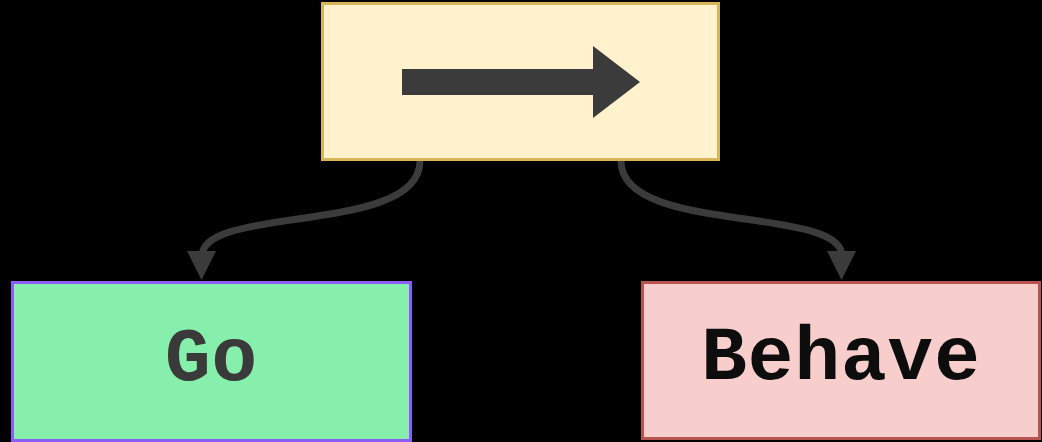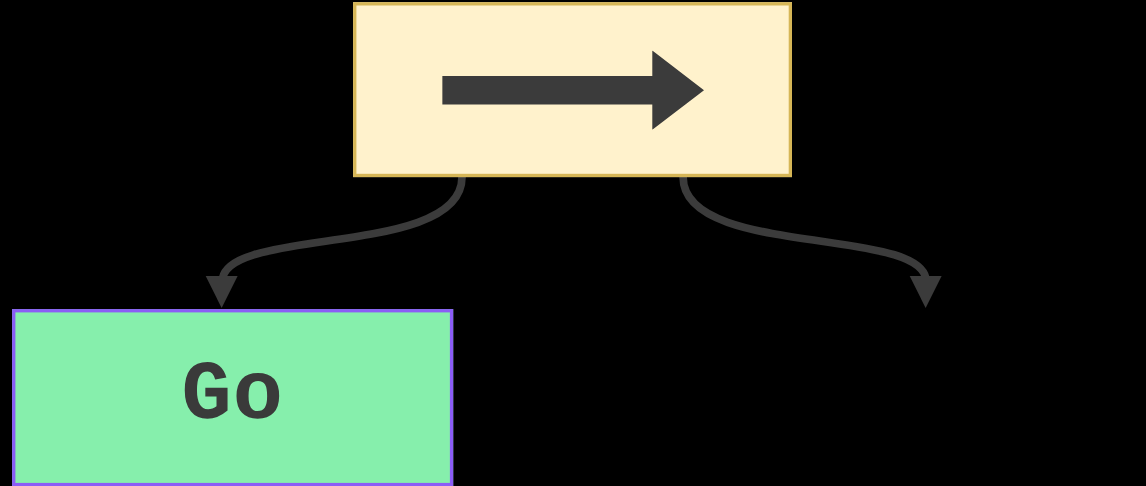--- a/index.html
+++ b/index.html
@@ -94,14 +94,17 @@
   <div class="node node-transform">
     <svg class="arrow-glyph" width="238" height="72" viewBox="0 0 238 72">
       <polygon points="0,23 191,23 191,0 238,36 191,72 191,49 0,49" fill="#3b3b3b"></polygon>
     </svg>
   </div>
 
   <div class="node node-go">
     <span class="node-label go-label">Go</span>
   </div>
 
+  <div class="node node-behave">
+    <span class="node-label behave-label">Behave</span>
+  </div>
 
 </div>
 
 </body></html>

